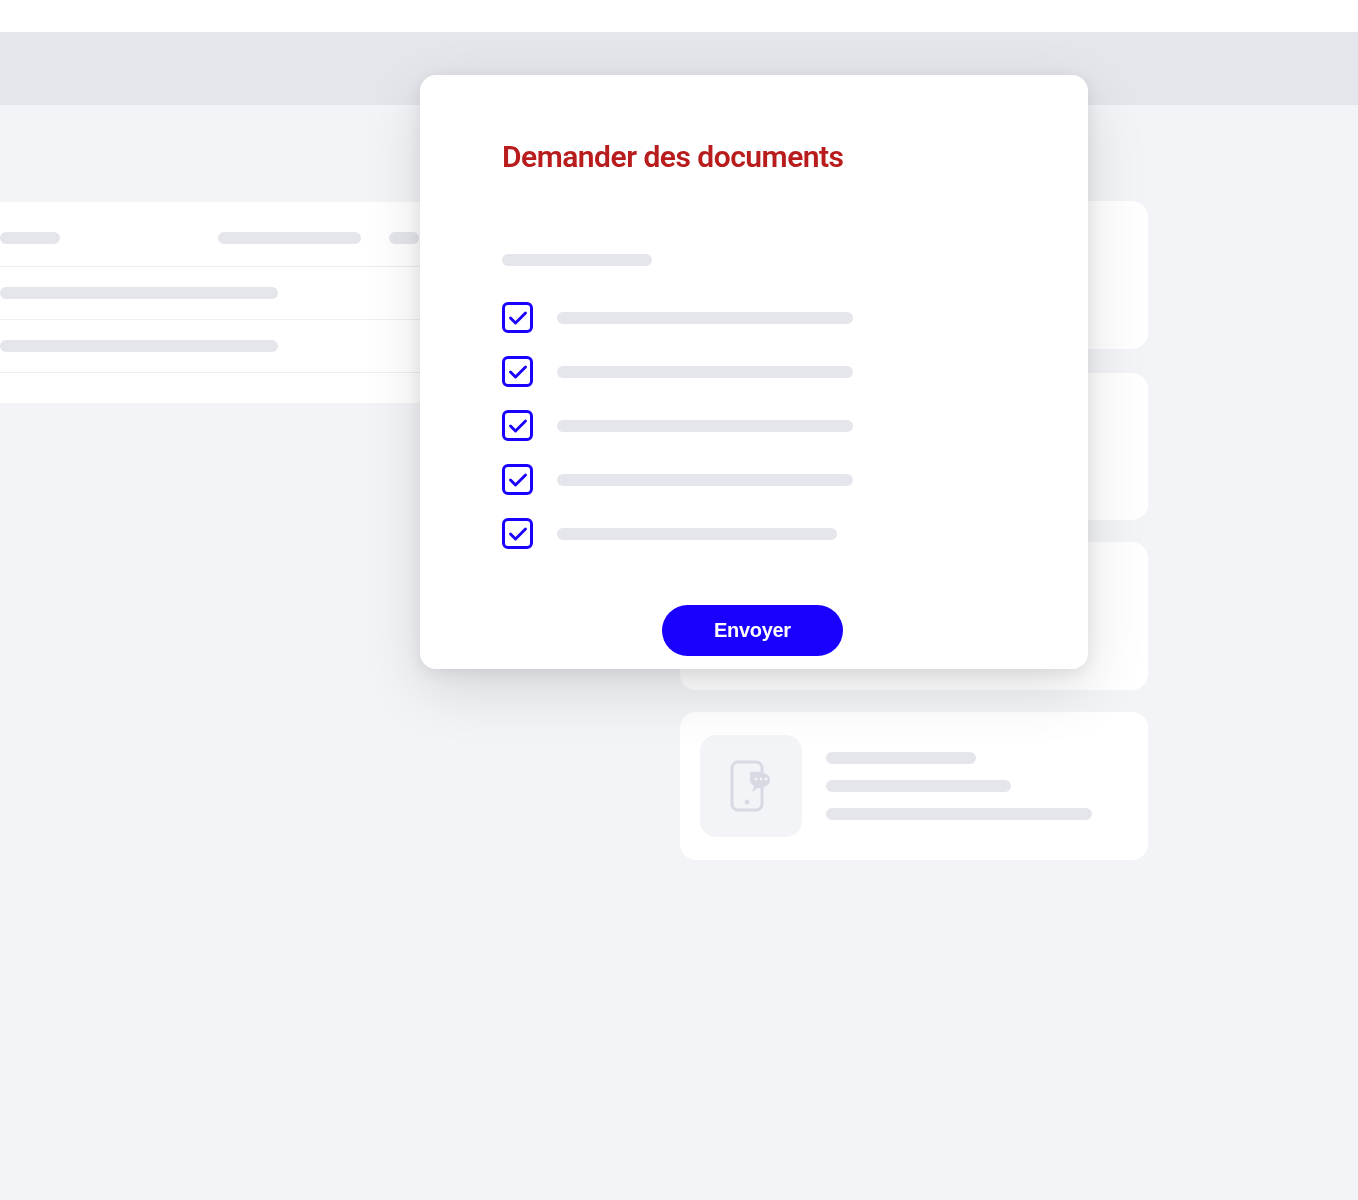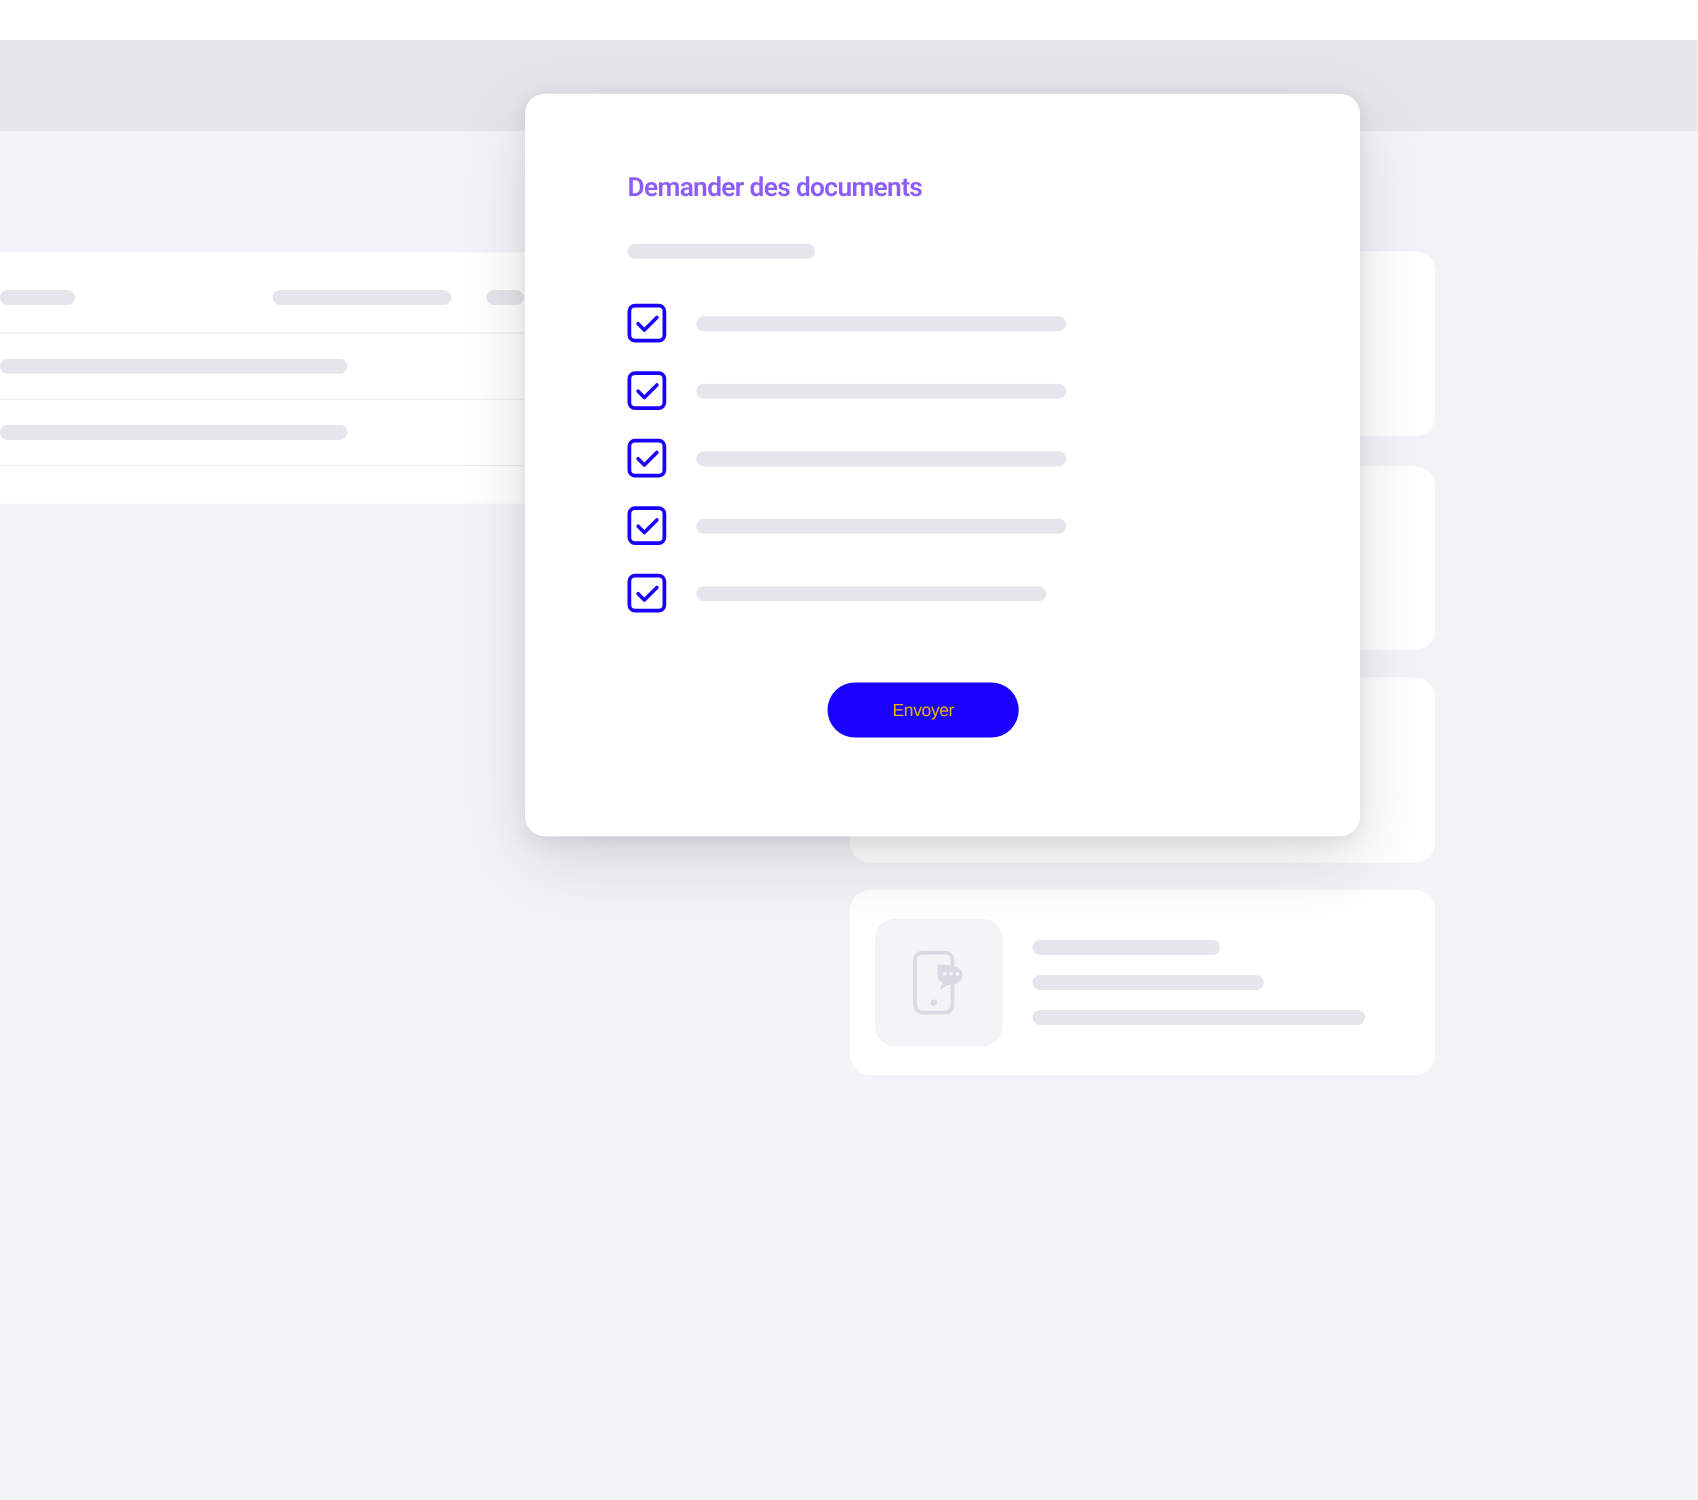--- a/index.html
+++ b/index.html
@@ -135,24 +135,24 @@
       top: 75px;
       left: 420px;
       width: 668px;
       height: 594px;
       background: #ffffff;
       border-radius: 16px;
       box-shadow: 0 20px 60px rgba(0, 0, 0, 0.12), 0 4px 16px rgba(0, 0, 0, 0.08);
       padding: 64px 82px 56px 82px;
     }
     .modal-title {
-      font-size: 21px;
+      font-size: 30px;
       font-weight: 600;
-      color: #8b5cf6;
-      margin-bottom: 32px;
+      color: #b91c1c;
+      margin-bottom: 80px;
       letter-spacing: -0.5px;
     }
     .modal-subtitle-skeleton {
       width: 150px;
       height: 12px;
       background: #e5e6eb;
       border-radius: 6px;
       margin-bottom: 36px;
     }
     .checklist {
@@ -187,26 +187,26 @@
       background: #e5e6eb;
       border-radius: 6px;
     }
     .checklist-label-skeleton.short {
       width: 280px;
     }
     .modal-button {
       display: block;
       margin: 0 auto 0 160px;
       background: #1a00ff;
-      color: #eab308;
+      color: #ffffff;
       border: none;
       border-radius: 26px;
       padding: 14px 52px;
-      font-size: 14px;
-      font-weight: 400;
+      font-size: 20px;
+      font-weight: 700;
       cursor: pointer;
       letter-spacing: -0.3px;
     }
   </style>
 </head>
 <body>
 
 <div class="top-gray-bar"></div>
 
 <div class="bg-panel">

